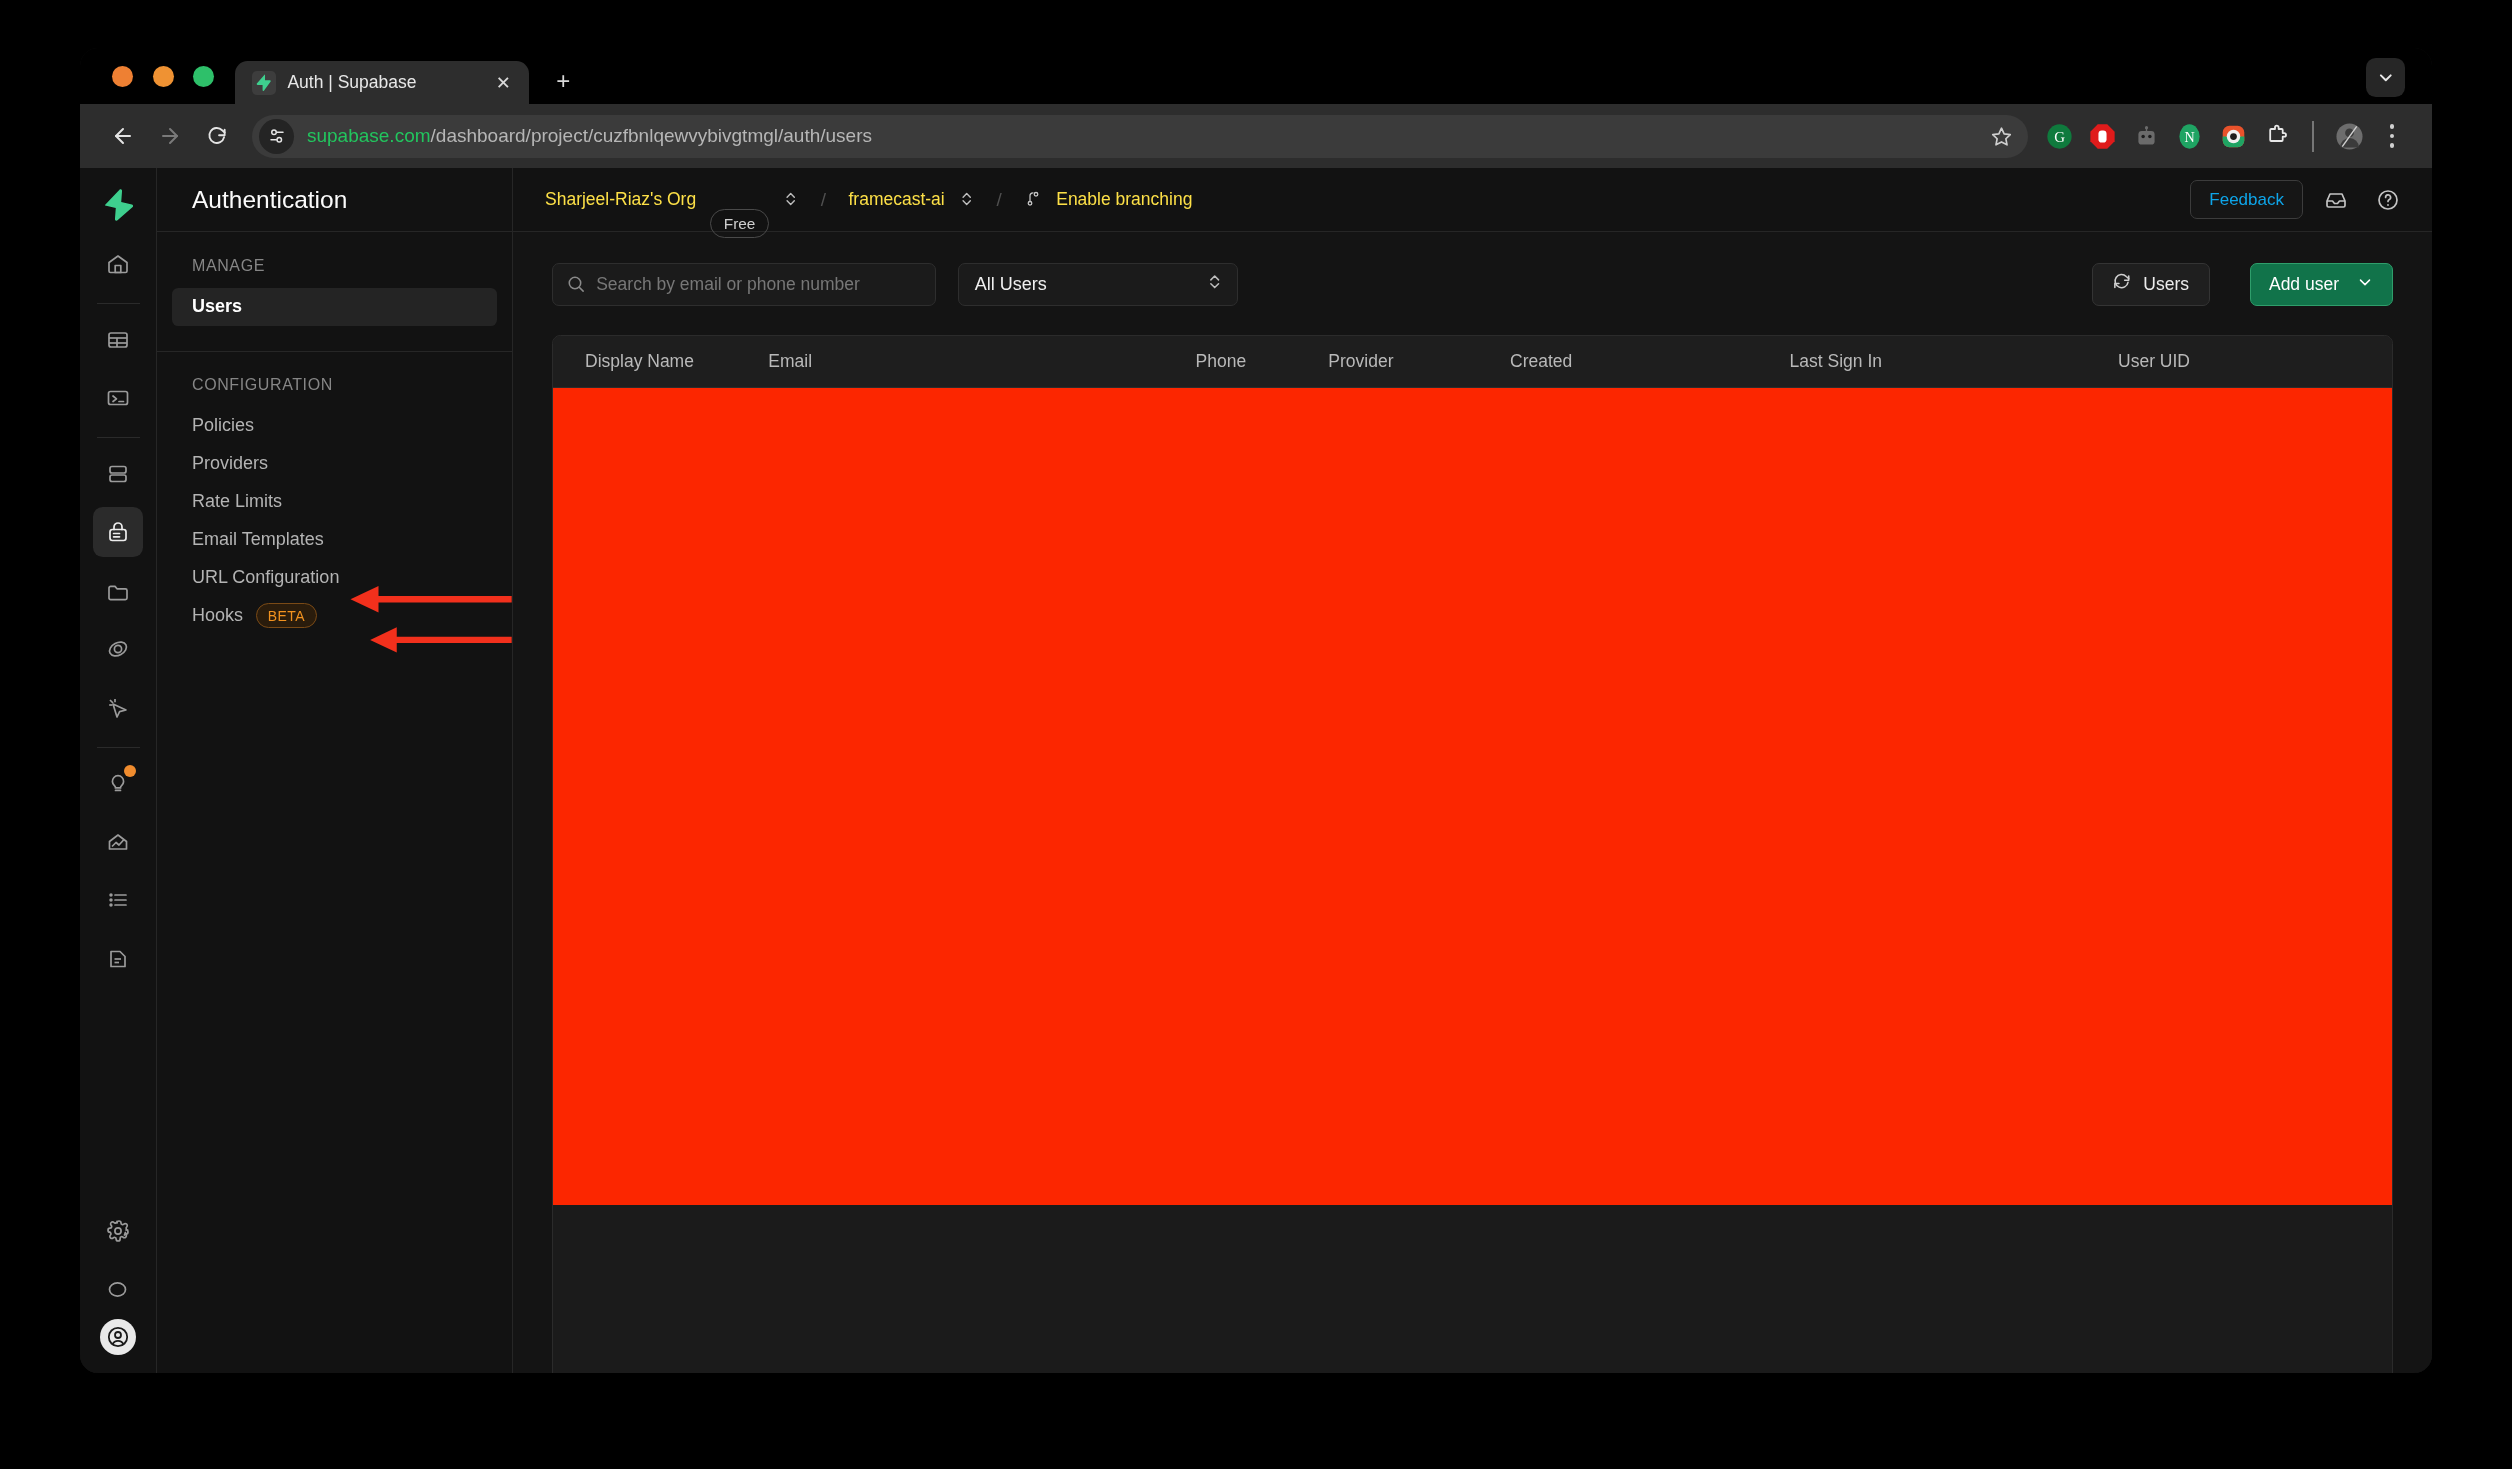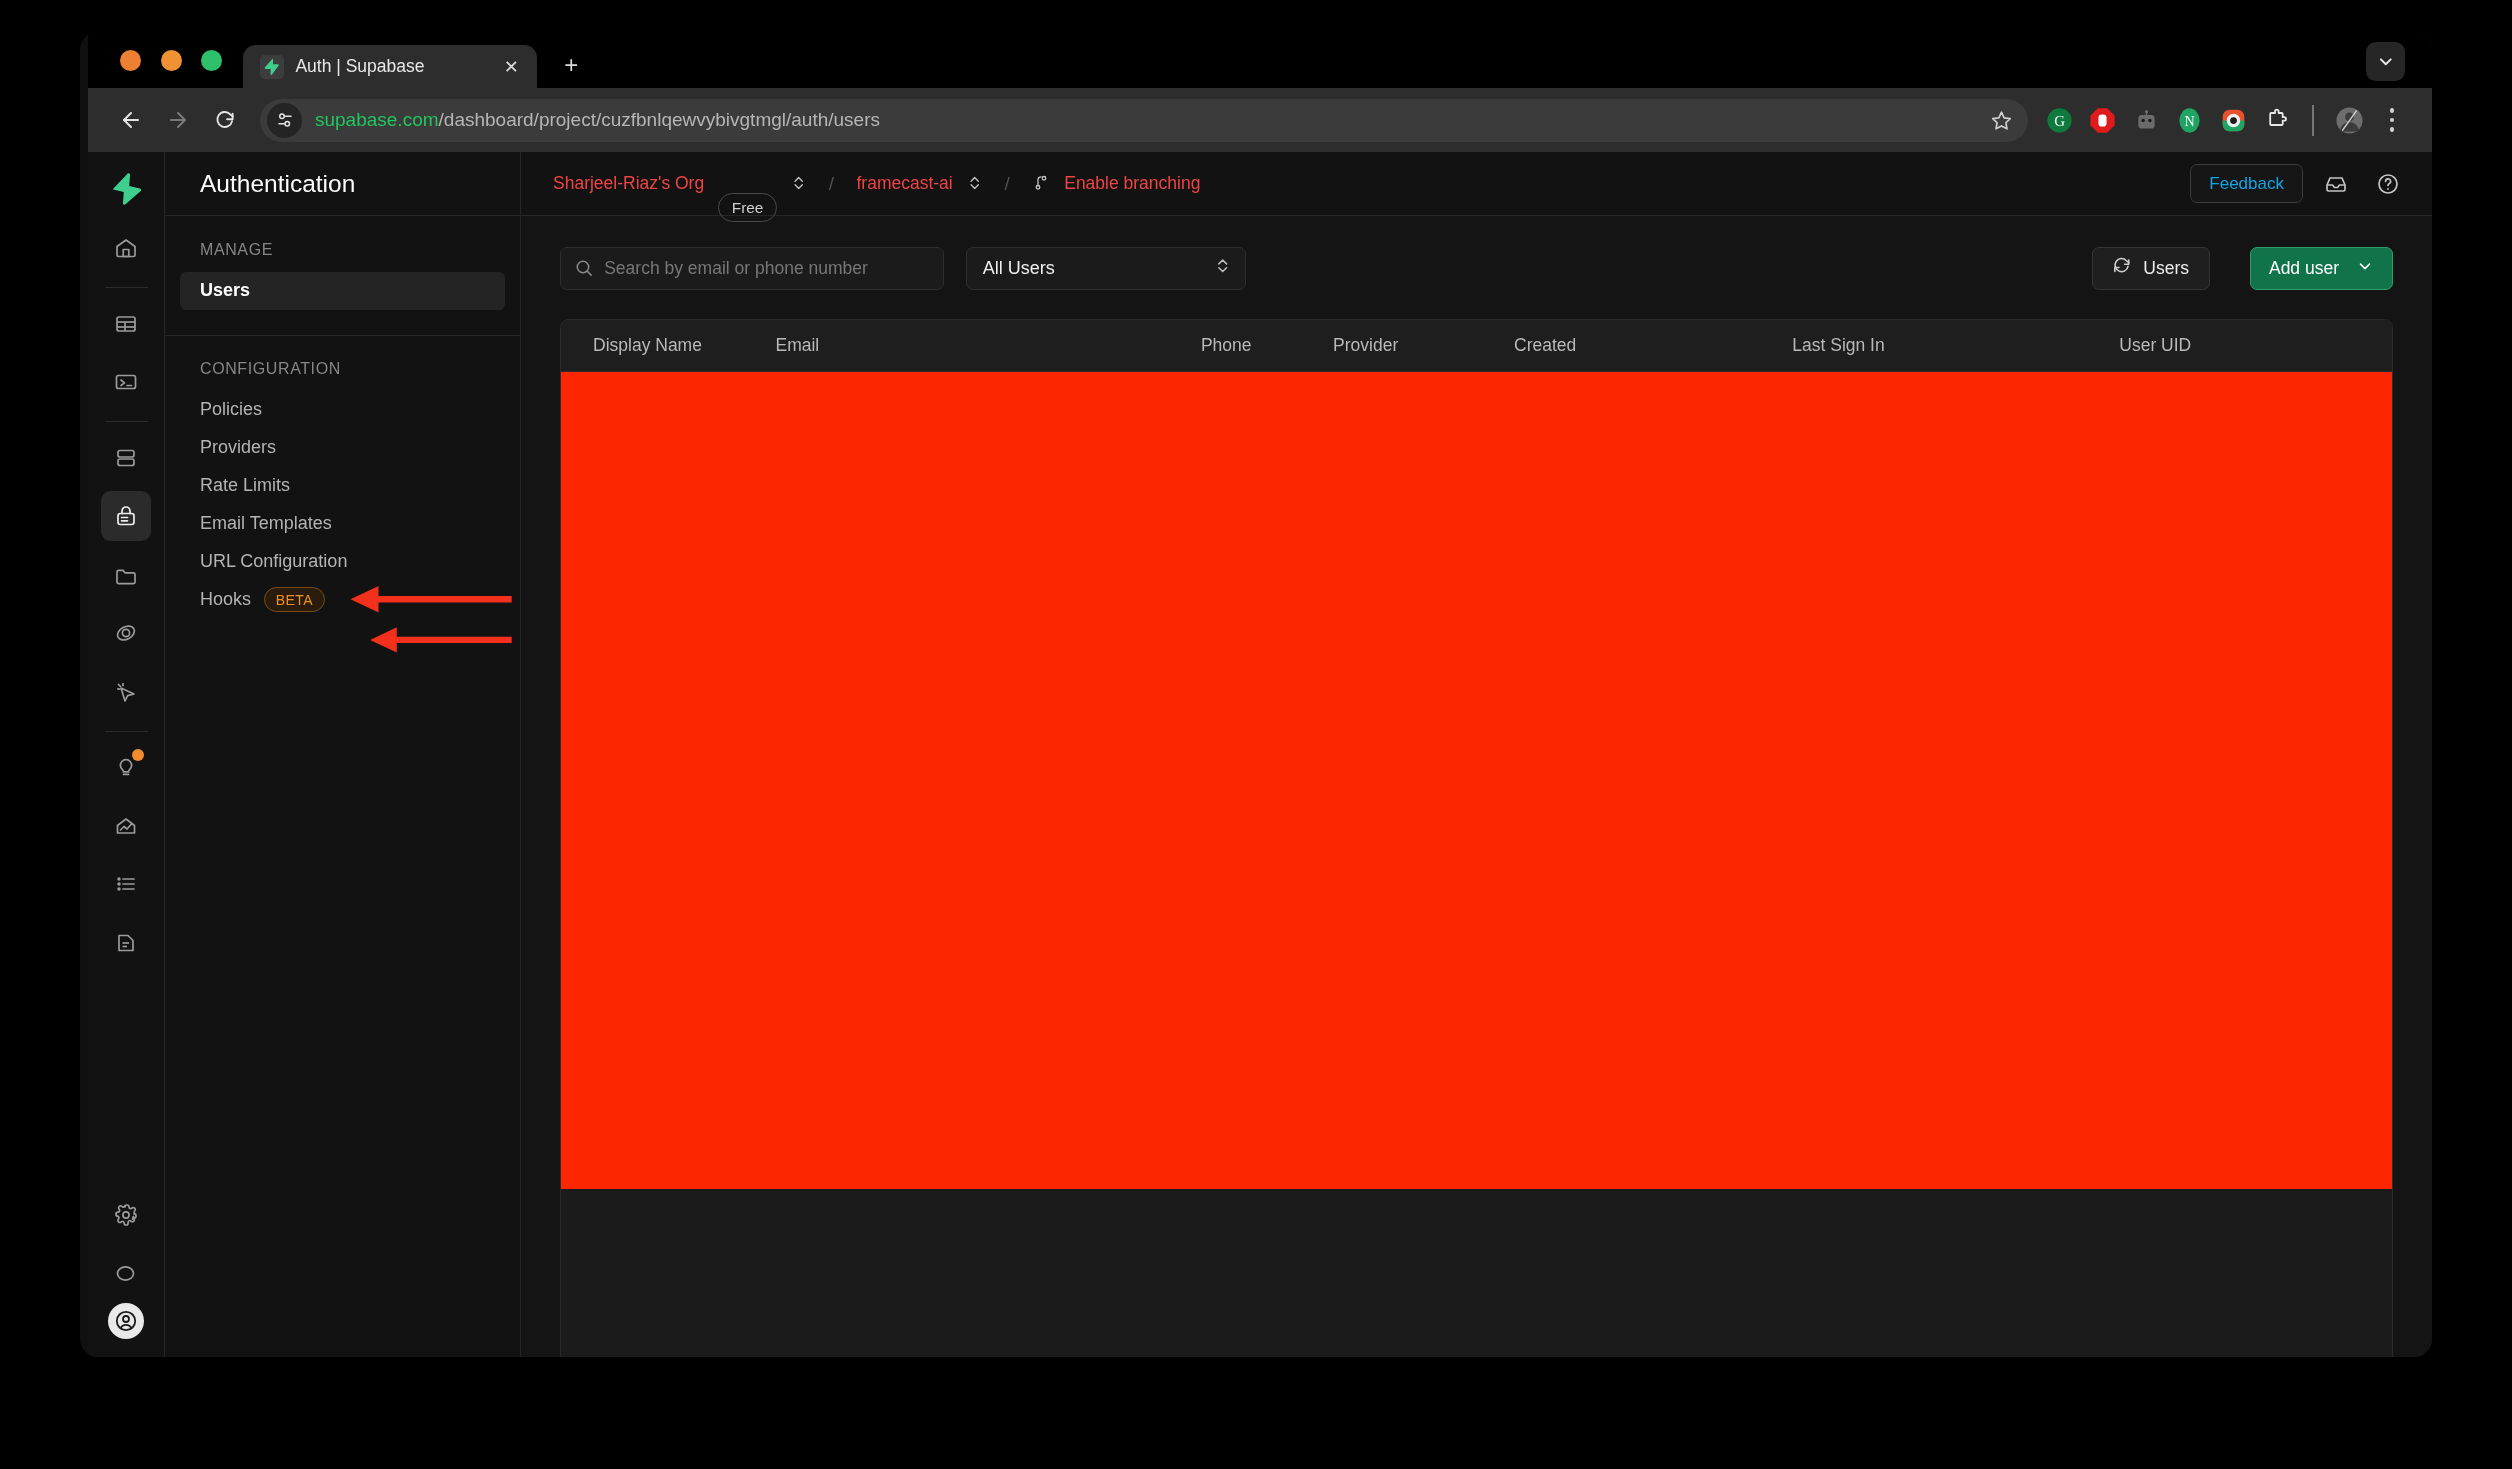--- a/index.html
+++ b/index.html
@@ -6,28 +6,27 @@
   html, body {
     width: 2512px; height: 1469px;
     background: #000;
     font-family: "Liberation Sans", sans-serif;
     overflow: hidden;
   }
 
   
   #browser-window {
     position: absolute;
-    left: 80px; top: 32px;
+    left: 80px; top: 48px;
     width: 2352px; height: 1325px;
     background: #101010;
     border-radius: 18px;
     overflow: hidden;
     display: flex;
     flex-direction: column;
-    padding-left: 8px;
   }
 
   
   #tab-strip {
     position: relative;
     height: 56px;
     background: #000000;
     display: flex;
     align-items: flex-end;
     flex: 0 0 auto;
@@ -242,21 +241,21 @@
   #breadcrumb-bar {
     height: 64px;
     display: flex;
     align-items: center;
     padding: 0 25px 0 32px;
     border-bottom: 0.7px solid #262626;
     gap: 14px;
     background: #121212;
     flex: 0 0 auto;
   }
-  .crumb { color: #ef4444; font-size: 17.5px; white-space: nowrap; }
+  .crumb { color: #fde047; font-size: 17.5px; white-space: nowrap; }
   .plan-badge {
     border: 0.7px solid #4a4a4a;
     border-radius: 700px;
     color: #cfcfcf;
     font-size: 15.4px;
     padding: 4.2px 12.6px;
     margin-top: 48px;
   }
   .crumb-sep { color: #4f4f4f; font-size: 19px; padding: 0 8.4px; }
   .bc-spacer { flex: 1 1 auto; }

